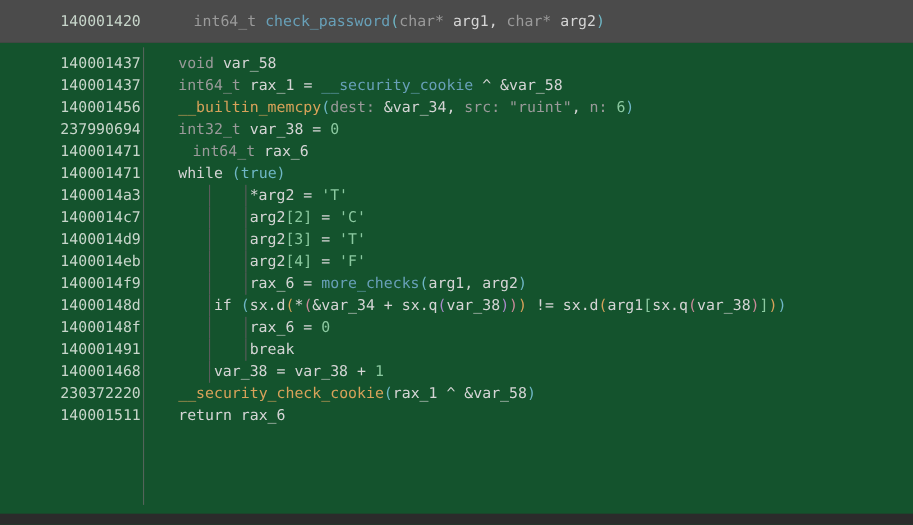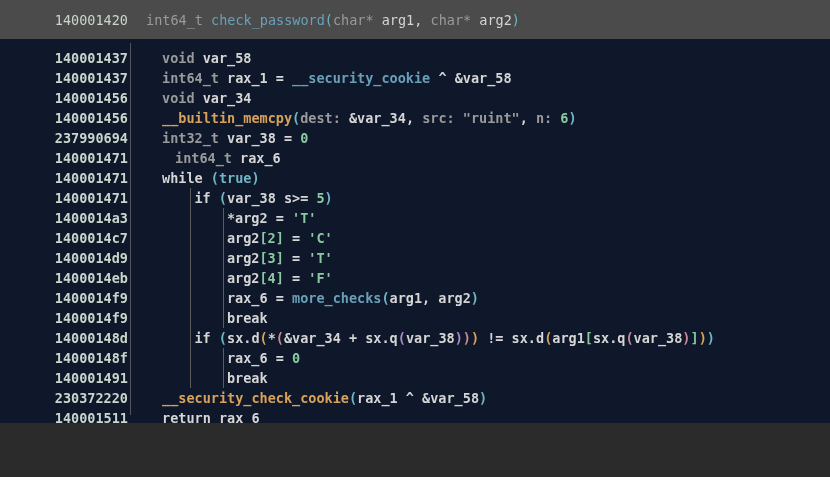--- a/index.html
+++ b/index.html
@@ -22,31 +22,30 @@
     overflow:hidden;
   }
   .fn-header .addr{
     display:inline-block;
     width:96px;
     text-align:right;
     color:#c8d6cb;
     padding-right:0;
     margin-left:32px;
   }
-  .fn-header .sig{margin-left:18px;}
+  .fn-header .sig{margin-left:48px;}
 
   
   .code-body{
     position:relative;
-    background:#0f172a;
-    height:384px;
+    background:#14532d;
+    height:428px;
     overflow:hidden;
     padding-top:9px;
     box-sizing:border-box;
-    font-weight:bold;
   }
   .gutter-rule{
     position:absolute;
     left:130px;top:4px;bottom:8px;
     width:1px;background:#6a6a6a;
     opacity:.75;
   }
   .row{
     height:20px;line-height:20px;
     white-space:pre;
@@ -99,33 +98,31 @@
   <div class="fn-header">
     <span class="addr">140001420</span>
     <span class="sig" id="sig-slot"><span class="t-type">int64_t </span><span class="t-fn">check_password</span><span class="t-p0">(</span><span class="t-type">char*</span><span class="t-var"> arg1</span><span class="t-op">, </span><span class="t-type">char*</span><span class="t-var"> arg2</span><span class="t-p0">)</span></span>
   </div>
 
   <div class="code-body">
     <div class="gutter-rule"></div>
     <div id="rows">
         <div class="row"><span class="addr">140001437</span><span class="code" style="padding-left: 0px;"><span class="t-type">void</span><span class="t-var"> var_58</span></span></div>
         <div class="row"><span class="addr">140001437</span><span class="code" style="padding-left: 0px;"><span class="t-type">int64_t</span><span class="t-var"> rax_1 </span><span class="t-op">= </span><span class="t-fn">__security_cookie</span><span class="t-op"> ^ </span><span class="t-var">&amp;var_58</span></span></div>
-        <div class="row"><span class="addr">140001456</span><span class="code" style="padding-left: 0px;"><span class="t-type">void</span><span class="t-var"> var_34</span></span></div>
         <div class="row"><span class="addr">140001456</span><span class="code" style="padding-left: 0px;"><span class="t-import">__builtin_memcpy</span><span class="t-p0">(</span><span class="t-annot">dest: </span><span class="t-var">&amp;var_34</span><span class="t-op">, </span><span class="t-annot">src: </span><span class="t-str">"ruint"</span><span class="t-op">, </span><span class="t-annot">n: </span><span class="t-num">6</span><span class="t-p0">)</span></span></div>
         <div class="row"><span class="addr">237990694</span><span class="code" style="padding-left: 0px;"><span class="t-type">int32_t</span><span class="t-var"> var_38 </span><span class="t-op">= </span><span class="t-num">0</span></span></div>
         <div class="row"><span class="addr">140001471</span><span class="code" style="padding-left: 0px; margin-left: 47px;"><span class="t-type">int64_t</span><span class="t-var"> rax_6</span></span></div>
         <div class="row"><span class="addr">140001471</span><span class="code" style="padding-left: 0px; text-align: right;"><span class="t-kw">while </span><span class="t-p0">(</span><span class="t-true">true</span><span class="t-p0">)</span></span></div>
-        <div class="row"><span class="addr">140001471</span><div class="guide" style="left: 190.48px;"></div><span class="code" style="padding-left: 32.48px;"><span class="t-kw">if </span><span class="t-p0">(</span><span class="t-var">var_38</span><span class="t-op"> s&gt;= </span><span class="t-num">5</span><span class="t-p0">)</span></span></div>
         <div class="row"><span class="addr">1400014a3</span><div class="guide" style="left: 190.48px;"></div><div class="guide" style="left: 222.96px;"></div><span class="code" style="padding-left: 64.96px;"><span class="t-var">*arg2 </span><span class="t-op">= </span><span class="t-chr">'T'</span></span></div>
         <div class="row"><span class="addr">1400014c7</span><div class="guide" style="left: 190.48px;"></div><div class="guide" style="left: 222.96px;"></div><span class="code" style="padding-left: 64.96px;"><span class="t-var">arg2</span><span class="t-p4">[</span><span class="t-num">2</span><span class="t-p4">]</span><span class="t-op"> = </span><span class="t-chr">'C'</span></span></div>
         <div class="row"><span class="addr">1400014d9</span><div class="guide" style="left: 190.48px;"></div><div class="guide" style="left: 222.96px;"></div><span class="code" style="padding-left: 64.96px;"><span class="t-var">arg2</span><span class="t-p4">[</span><span class="t-num">3</span><span class="t-p4">]</span><span class="t-op"> = </span><span class="t-chr">'T'</span></span></div>
         <div class="row"><span class="addr">1400014eb</span><div class="guide" style="left: 190.48px;"></div><div class="guide" style="left: 222.96px;"></div><span class="code" style="padding-left: 64.96px;"><span class="t-var">arg2</span><span class="t-p4">[</span><span class="t-num">4</span><span class="t-p4">]</span><span class="t-op"> = </span><span class="t-chr">'F'</span></span></div>
         <div class="row"><span class="addr">1400014f9</span><div class="guide" style="left: 190.48px;"></div><div class="guide" style="left: 222.96px;"></div><span class="code" style="padding-left: 64.96px;"><span class="t-var">rax_6 </span><span class="t-op">= </span><span class="t-fn">more_checks</span><span class="t-p0">(</span><span class="t-var">arg1</span><span class="t-op">, </span><span class="t-var">arg2</span><span class="t-p0">)</span></span></div>
-        <div class="row"><span class="addr">1400014f9</span><div class="guide" style="left: 190.48px;"></div><div class="guide" style="left: 222.96px;"></div><span class="code" style="padding-left: 64.96px;"><span class="t-kw">break</span></span></div>
         <div class="row"><span class="addr">14000148d</span><div class="guide" style="left: 190.48px;"></div><span class="code" style="padding-left: 32.48px;"><span class="t-kw">if </span><span class="t-p0">(</span><span class="t-var">sx.d</span><span class="t-p1">(</span><span class="t-op">*</span><span class="t-p2">(</span><span class="t-var">&amp;var_34</span><span class="t-op"> + </span><span class="t-var">sx.q</span><span class="t-p3">(</span><span class="t-var">var_38</span><span class="t-p3">)</span><span class="t-p2">)</span><span class="t-p1">)</span><span class="t-op"> != </span><span class="t-var">sx.d</span><span class="t-p1">(</span><span class="t-var">arg1</span><span class="t-p4">[</span><span class="t-var">sx.q</span><span class="t-p2">(</span><span class="t-var">var_38</span><span class="t-p2">)</span><span class="t-p4">]</span><span class="t-p1">)</span><span class="t-p0">)</span></span></div>
         <div class="row"><span class="addr">14000148f</span><div class="guide" style="left: 190.48px;"></div><div class="guide" style="left: 222.96px;"></div><span class="code" style="padding-left: 64.96px;"><span class="t-var">rax_6 </span><span class="t-op">= </span><span class="t-num">0</span></span></div>
         <div class="row"><span class="addr">140001491</span><div class="guide" style="left: 190.48px;"></div><div class="guide" style="left: 222.96px;"></div><span class="code" style="padding-left: 64.96px;"><span class="t-kw">break</span></span></div>
+        <div class="row"><span class="addr">140001468</span><div class="guide" style="left: 190.48px;"></div><span class="code" style="padding-left: 32.48px;"><span class="t-var">var_38 </span><span class="t-op">= </span><span class="t-var">var_38</span><span class="t-op"> + </span><span class="t-num">1</span></span></div>
         <div class="row"><span class="addr">230372220</span><span class="code" style="padding-left: 0px;"><span class="t-import">__security_check_cookie</span><span class="t-p0">(</span><span class="t-var">rax_1</span><span class="t-op"> ^ </span><span class="t-var">&amp;var_58</span><span class="t-p0">)</span></span></div>
         <div class="row"><span class="addr">140001511</span><span class="code" style="padding-left: 0px;"><span class="t-kw">return </span><span class="t-var">rax_6</span></span></div>
       </div>
   </div>
 
 </div>
 
 </body></html>

